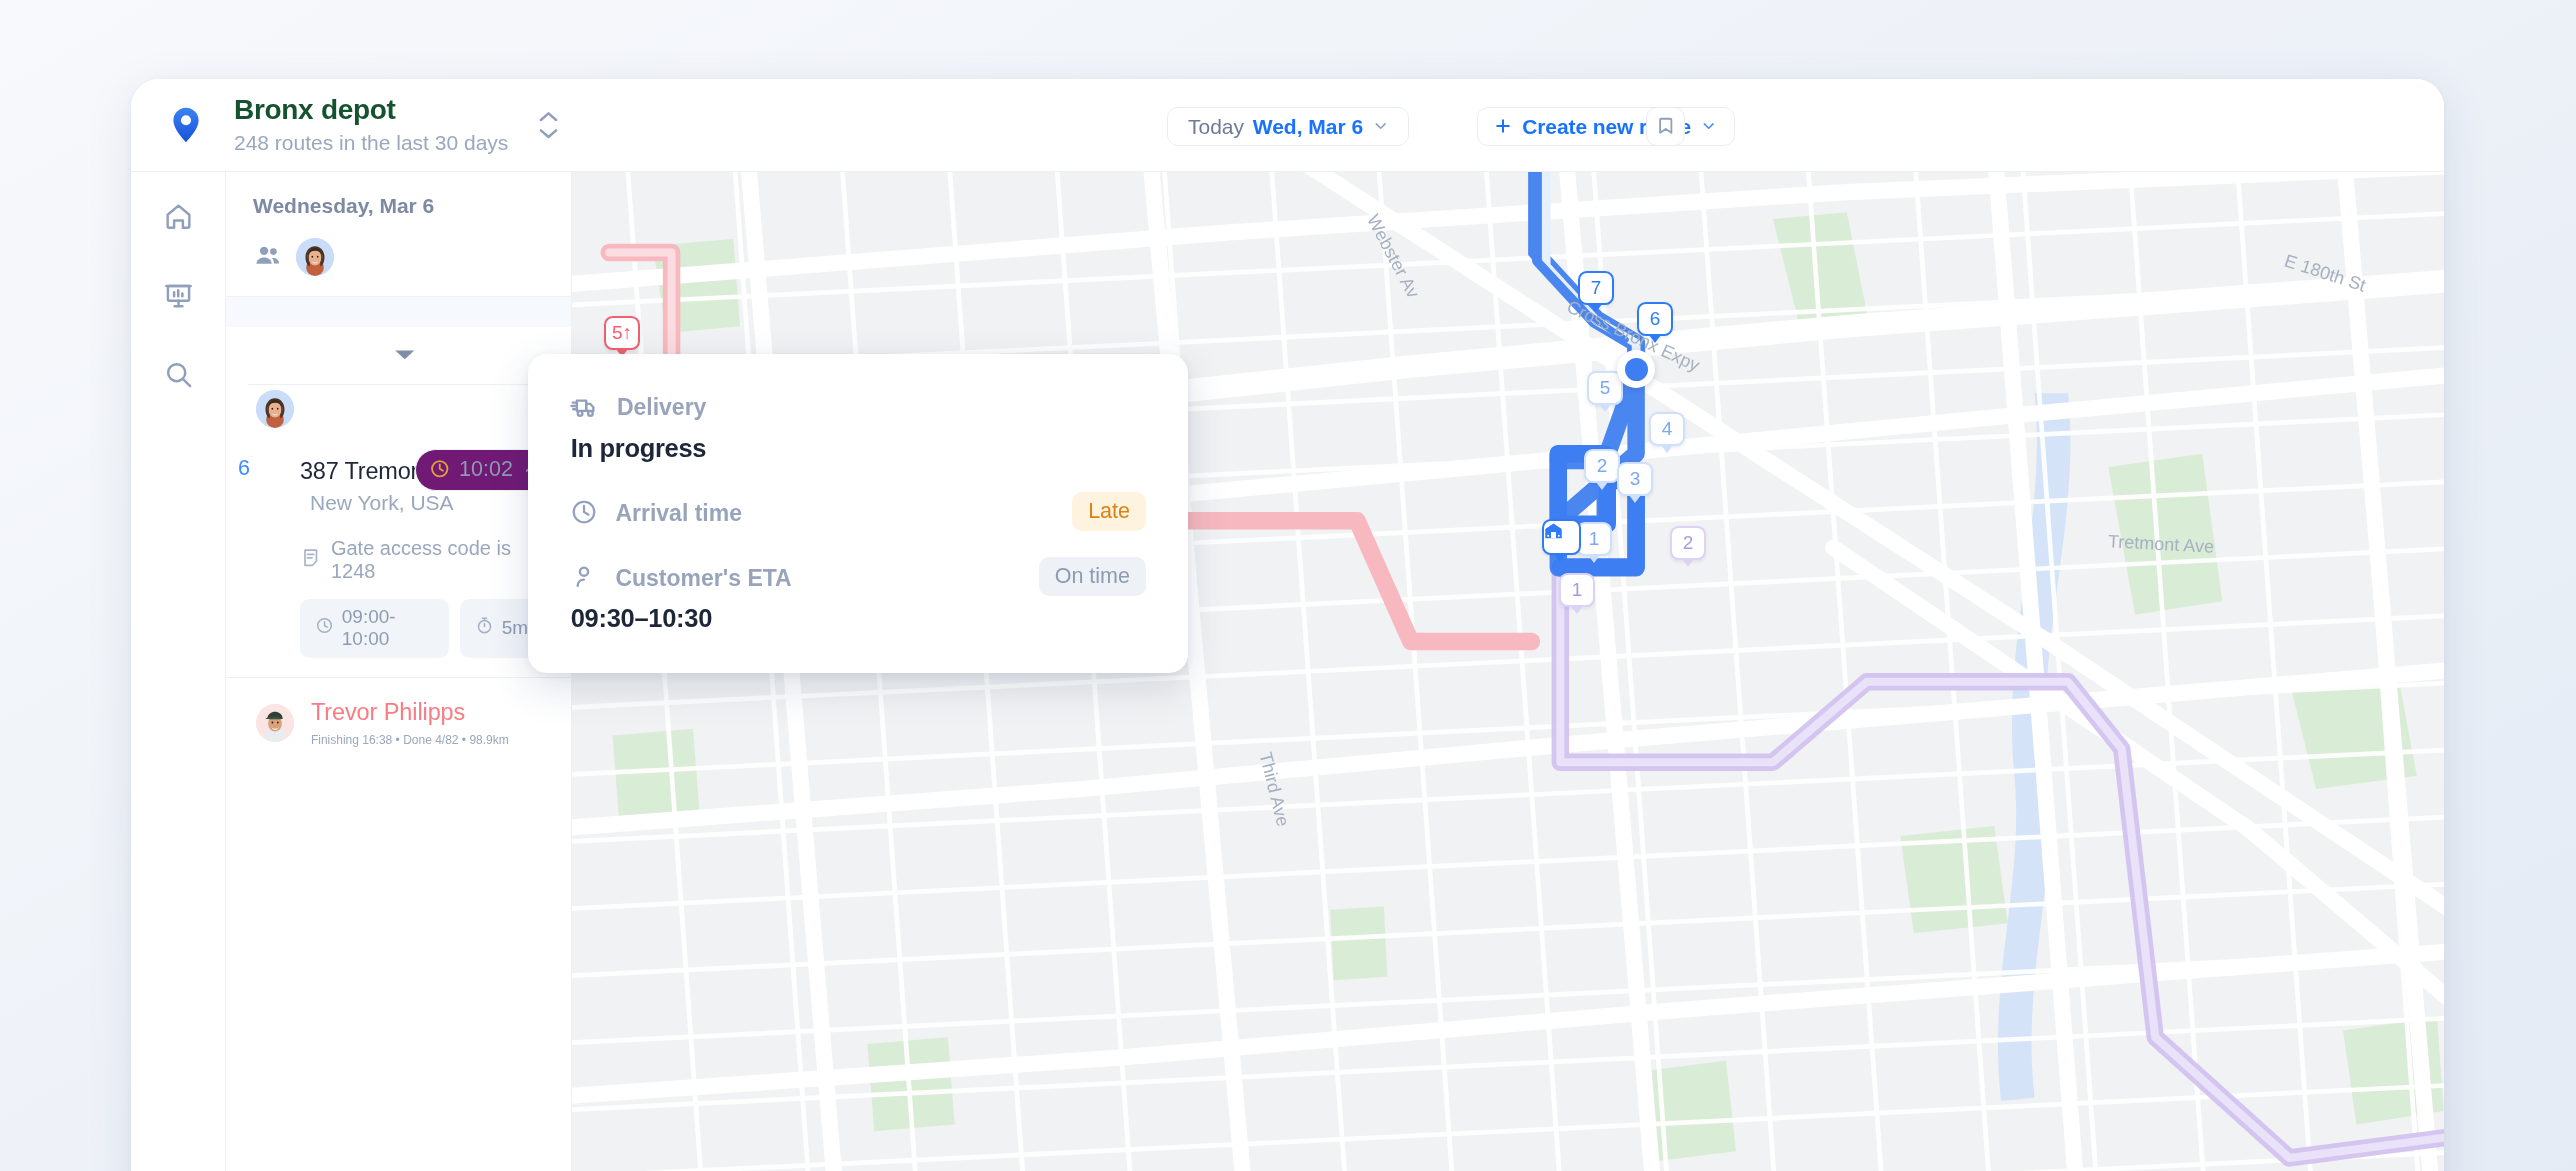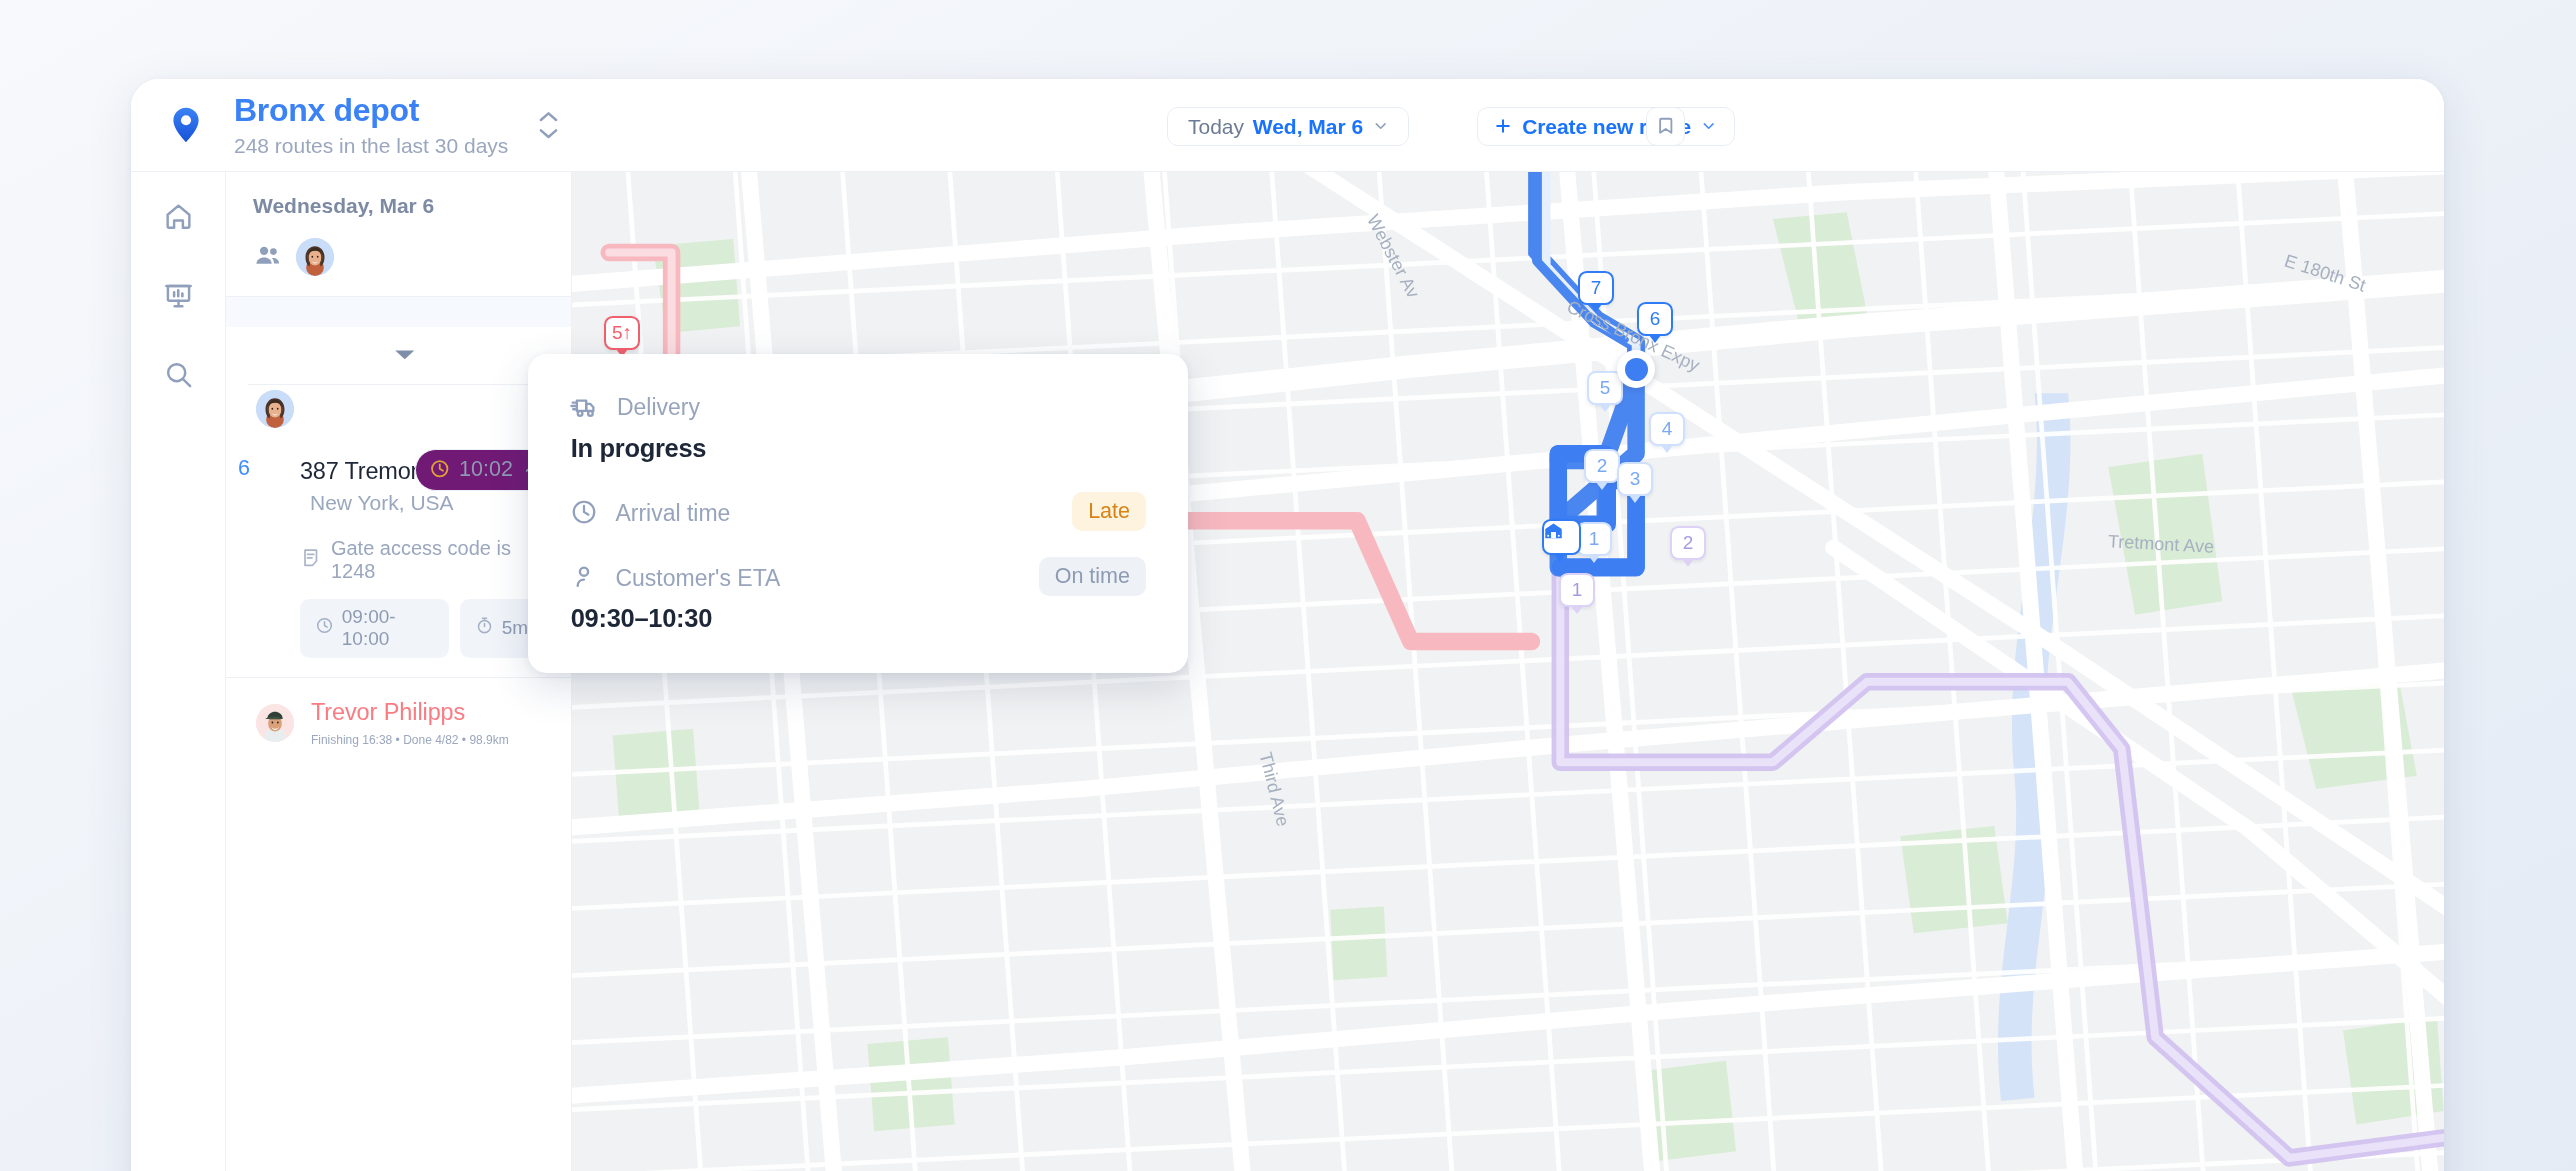--- a/index.html
+++ b/index.html
@@ -29,21 +29,21 @@
     position: absolute; left: 0; top: 0;
     width: 100%; height: 93px;
     background: #fff;
     border-bottom: 1.3px solid #edf1f6;
     display: flex; align-items: center;
   }
   .depot-block { display: flex; align-items: center; padding-left: 34px; }
   .pin-icon { width: 42px; height: 42px; flex: none; }
   .depot-text { margin-left: 27px; }
   .depot-name {
-    font-size: 32px; font-weight: 700; color: #3b82f6;
+    font-size: 28px; font-weight: 700; color: #14532d;
     letter-spacing: -0.3px; line-height: 1.15;
   }
   .depot-sub {
     font-size: 21px; color: #9aa7be; margin-top: 4.7px; line-height: 1.15;
   }
   .depot-switch {
     margin-left: 25.5px; width: 29.5px; height: 42px;
     display: flex; flex-direction: column; align-items: center;
     justify-content: center; gap: 6px; cursor: pointer;
   }
@@ -221,21 +221,21 @@
   
   .tooltip {
     position: absolute; left: 397px; top: 275px;
     width: 660px;
     background: #fff; border-radius: 19px;
     box-shadow: 0 13.4px 40px rgba(40,60,100,0.16), 0 2px 8px rgba(40,60,100,0.07);
     padding: 38px 42px 40px 42px; z-index: 40;
   }
   .tt-row { position: relative; }
   .tt-row + .tt-row { margin-top: 35px; }
-  .tt-head { display: flex; align-items: center; gap: 17.4px; }
+  .tt-head { display: flex; align-items: center; gap: 17.4px; font-weight: bold; }
   .tt-label { font-size: 23px; color: #97a4bb; }
   .tt-value {
     font-size: 25.5px; color: #1d2738; font-weight: 700;
     letter-spacing: -0.3px; margin-top: 10.7px; padding-left: 0.7px;
   }
   .tt-badge {
     position: absolute; right: 0; top: -6.7px;
     padding: 7.4px 16px; border-radius: 10px;
     font-size: 21.5px; font-weight: 500;
   }

